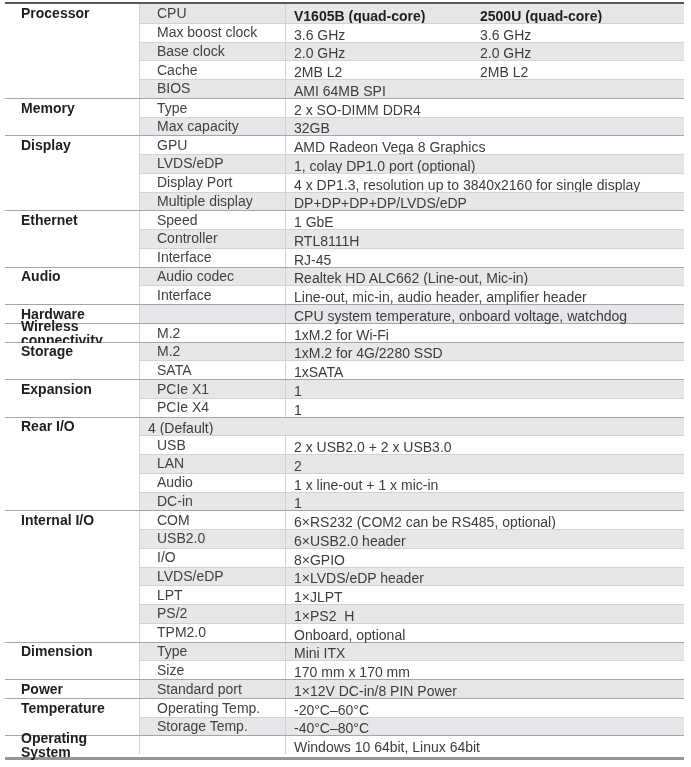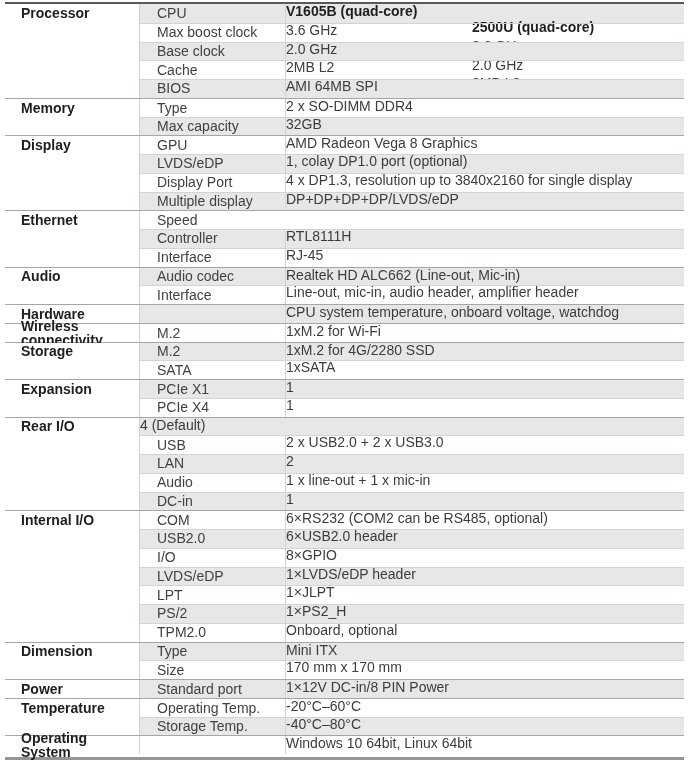--- a/index.html
+++ b/index.html
@@ -28,22 +28,22 @@
     display:flex;align-items:center;
     font-weight:bold;color:#1e1e20;background:#ffffff;
   }
   .spec{
     width:128px;padding-left:17px;flex:0 0 auto;
     display:flex;align-items:center;
     border-left:1px solid #d2d3d5;
     color:#414043;
   }
   .val{
-    flex:1 1 auto;
-    display:flex;align-items:flex-start;
+    flex:1 1 auto;padding-left:8px;
+    display:flex;align-items:flex-end;
     border-left:1px solid #d2d3d5;
   }
   .v1{flex:1 1 auto;}
   .v1.fixed{flex:0 0 186px;width:186px;}
   .v2{flex:1 1 auto;margin-top:16px;}
   .shaded .spec,.shaded .val{background:#e6e7e8;}
   .bold .v1,.bold .v2{font-weight:bold;color:#1e1e20;}
 </style>
 </head>
 <body>
@@ -127,20 +127,23 @@
       <div class="row shaded rl">
         <div class="cat"></div>
         <div class="spec">Multiple display</div>
         <div class="val">
           <span class="v1">DP+DP+DP+DP/LVDS/eDP</span>
         </div>
       </div>
       <div class="row sec">
         <div class="cat">Ethernet</div>
         <div class="spec">Speed</div>
+        <div class="val">
+          <span class="v1">1 GbE</span>
+        </div>
       </div>
       <div class="row shaded rl">
         <div class="cat"></div>
         <div class="spec">Controller</div>
         <div class="val">
           <span class="v1">RTL8111H</span>
         </div>
       </div>
       <div class="row rl">
         <div class="cat"></div>

